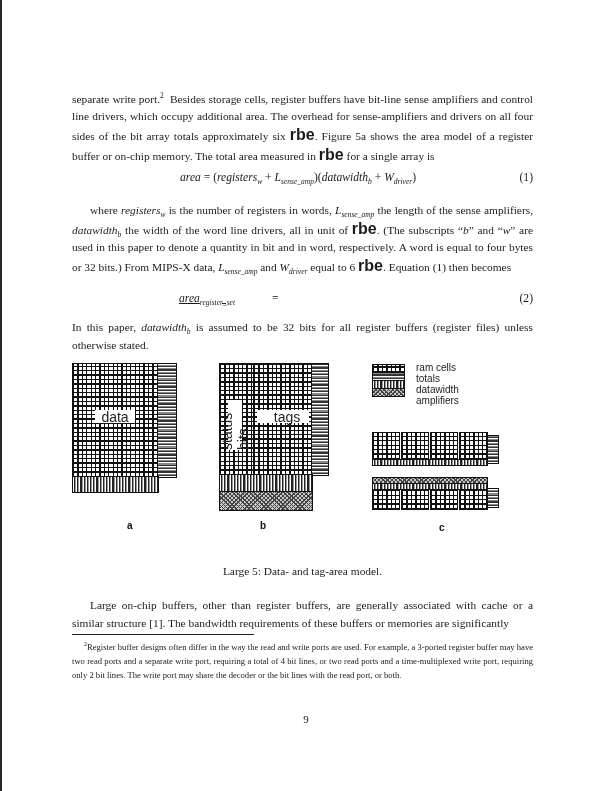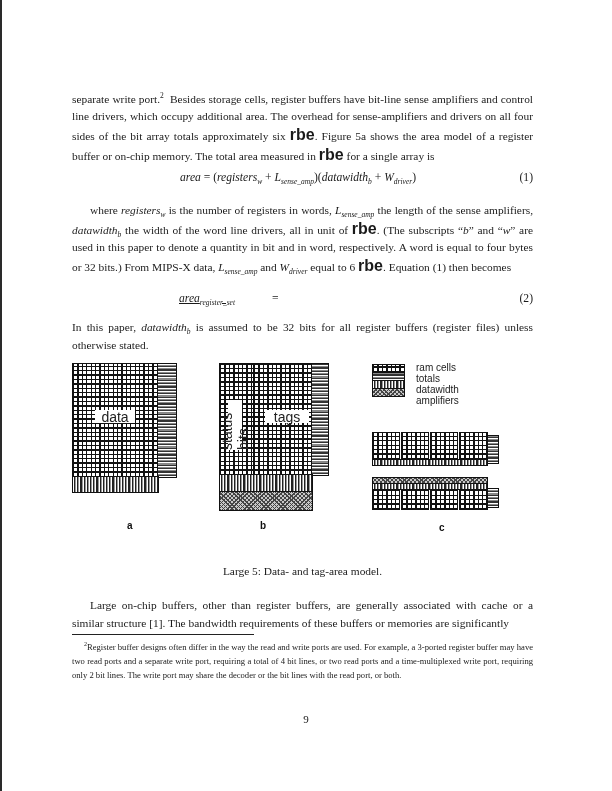--- a/index.html
+++ b/index.html
@@ -120,21 +120,21 @@
 
   <div>
     <div class="fig cells" style="left:219px;top:363px;width:35px;height:113px;"></div>
     <div class="fig cells" style="left:253px;top:363px;width:60px;height:113px;"></div>
     <div class="fig drivers" style="left:311px;top:363px;width:18px;height:113px;"></div>
     <div class="fig amps" style="left:219px;top:474px;width:94px;height:19px;"></div>
     <div class="fig comps" style="left:219px;top:491px;width:94px;height:20px;"></div>
     <div class="label-box" style="left:228px;top:400px;width:14px;height:50px;">
         <span class="vert">status bits</span>
       </div>
-    <div class="label-box" style="left:265px;top:410px;width:44px;height:13px;">tags</div>
+    <div class="label-box" style="left:257px;top:410px;width:44px;height:13px;padding-left:8px;">tags</div>
     <div class="panel-label" style="left:260px;top:520px;">b</div>
   </div>
 
   <div>
     <div>
       <div class="fig cells" style="left:372px;top:364px;width:33px;height:9px;"></div>
       <div class="fig drivers" style="left:372px;top:372px;width:33px;height:9px;"></div>
       <div class="fig amps" style="left:372px;top:380px;width:33px;height:9px;"></div>
       <div class="fig comps" style="left:372px;top:388px;width:33px;height:9px;"></div>
       <div class="legend-text" style="left:416px;top:363px;">ram cells</div>

